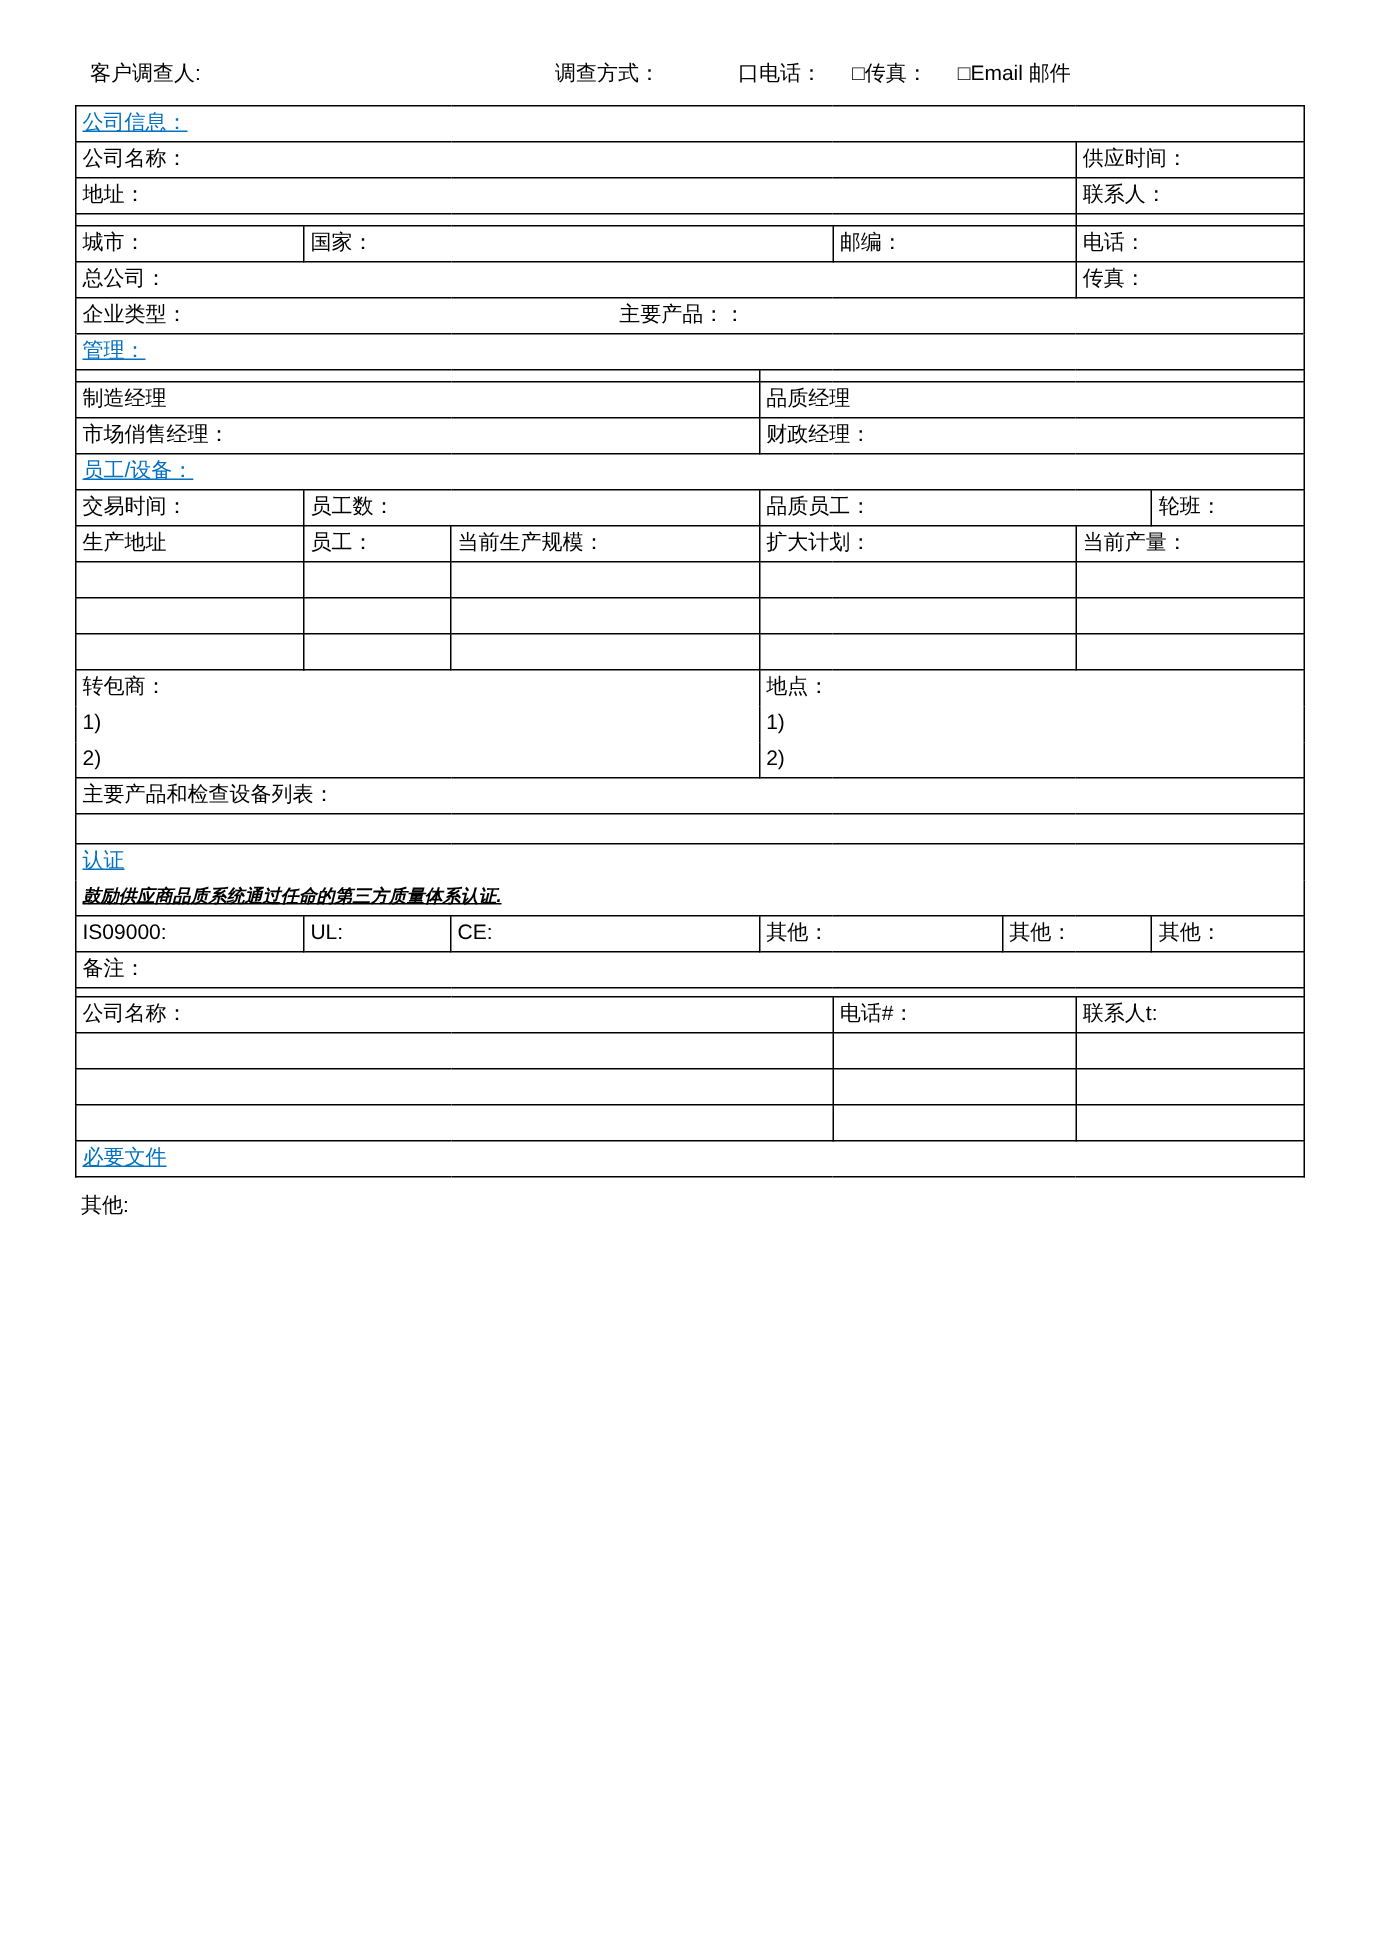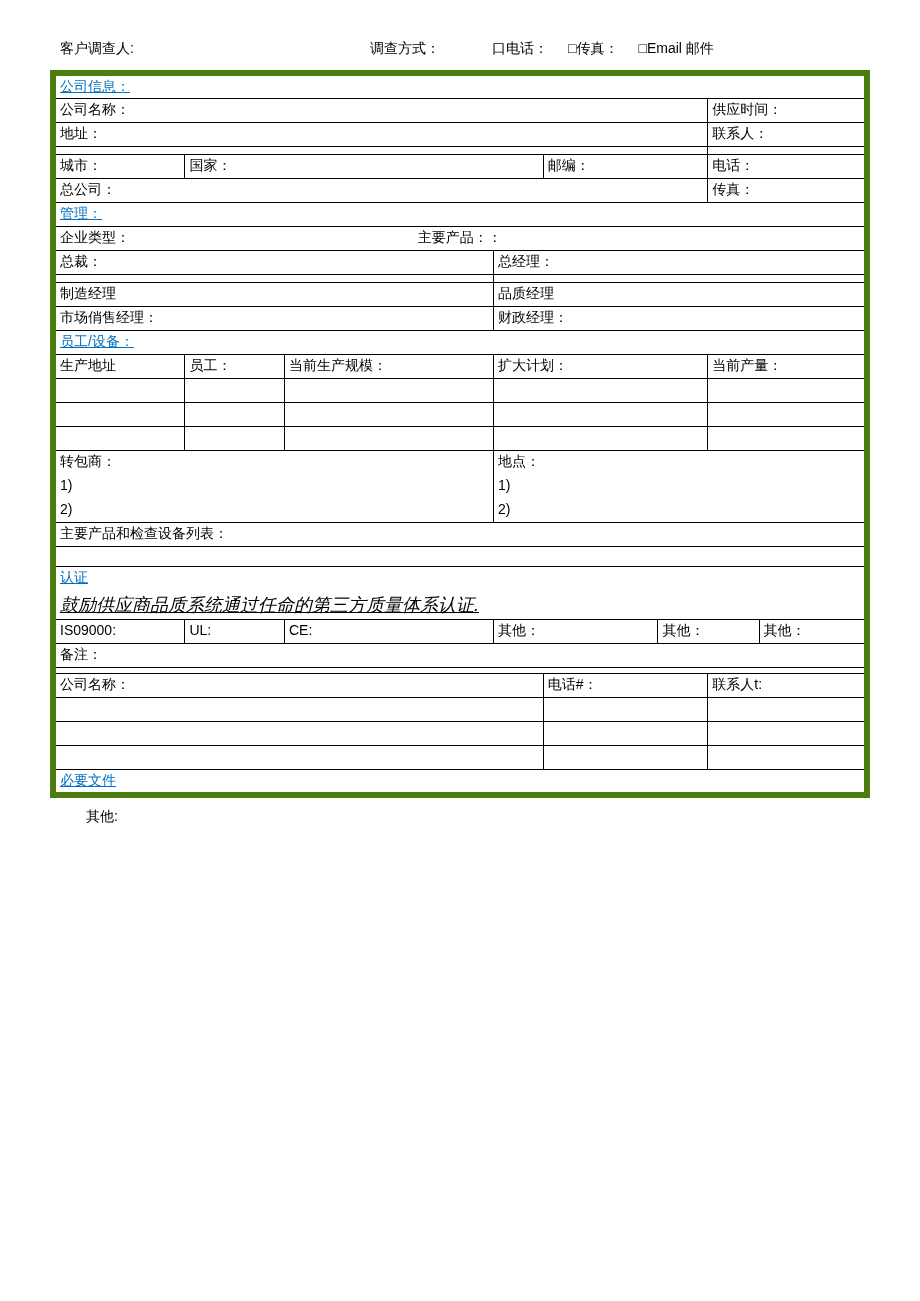--- a/index.html
+++ b/index.html
@@ -1,27 +1,27 @@
 <!DOCTYPE html>
 <html><head>
   <meta charset="utf-8">
   <style>
     * { box-sizing: border-box; margin: 0; padding: 0; }
     body { font-family: "SimSun", "Microsoft YaHei", sans-serif; font-size: 14px; background: #fff; padding: 40px 50px; width: 920px; }
     .header-row { display: flex; margin-bottom: 12px; padding-left: 10px; }
     .header-left { width: 310px; }
     .header-right { display: flex; align-items: center; gap: 20px; }
-    .form-table { width: 100%; border-collapse: collapse; border: 6px solid #4d7c0f; }
+    .form-table { width: 100%; border-collapse: collapse; border: 1px solid #4d7c0f; }
     .form-table td { border: 1px solid #000; padding: 2px 4px; vertical-align: top; height: 24px; }
     .section-header { color: #0070c0; text-decoration: underline; font-weight: normal; }
-    .italic-underline { font-style: italic; text-decoration: underline; font-size: 18px; }
+    .italic-underline { font-style: italic; text-decoration: underline; font-size: 12px; font-weight: bold; }
     .tall { height: 72px; }
     .no-bottom { border-bottom: none !important; }
     .no-top { border-top: none !important; }
-    .footer-text { padding: 10px 4px; margin-left: 32px; }
+    .footer-text { padding: 10px 4px; }
     .gap-row td { height: 8px; padding: 0; }
   </style>
 </head>
 <body>
 
 <div class="header-row">
   <span class="header-left">客户调查人:</span>
   <span class="header-right">
     <span>调查方式：</span>
     <span style="width:12px"></span>
@@ -53,50 +53,52 @@
     <td colspan="3">城市：</td>
     <td colspan="4">国家：</td>
     <td colspan="2">邮编：</td>
     <td colspan="3">电话：</td>
   </tr>
   <tr>
     <td colspan="9">总公司：</td>
     <td colspan="3">传真：</td>
   </tr>
   <tr>
-        <td colspan="12" class="section-header">管理：</td>
-      </tr>
-
-  <tr>
     <td colspan="12" style="border-bottom:none">
       <span>企业类型：</span>
       <span style="display:inline-block;width:280px"></span>
       <span>主要产品：：</span>
     </td>
   </tr>
+
   <tr>
-    <td colspan="6">总裁：</td>
-    <td colspan="6">总经理：</td>
-  </tr>
+        <td colspan="12" class="section-header">管理：</td>
+      </tr>
   <tr class="gap-row">
     <td colspan="6"></td>
     <td colspan="6"></td>
   </tr>
   <tr>
     <td colspan="6">制造经理</td>
     <td colspan="6">品质经理</td>
   </tr>
   <tr>
     <td colspan="6">市场俏售经理：</td>
     <td colspan="6">财政经理：</td>
   </tr>
 
   <tr>
         <td colspan="12" class="section-header">员工/设备：</td>
       </tr>
+  <tr>
+    <td colspan="3">交易时间：</td>
+    <td colspan="3">员工数：</td>
+    <td colspan="4">品质员工：</td>
+    <td colspan="2">轮班：</td>
+  </tr>
   <tr>
     <td colspan="2" class="tall">生产地址</td>
     <td colspan="2" class="tall">员工：</td>
     <td colspan="2" class="tall">当前生产规模：</td>
     <td colspan="3" class="tall">扩大计划：</td>
     <td colspan="3" class="tall">当前产量：</td>
   </tr>
   <tr>
     <td colspan="2"></td>
     <td colspan="2"></td>

